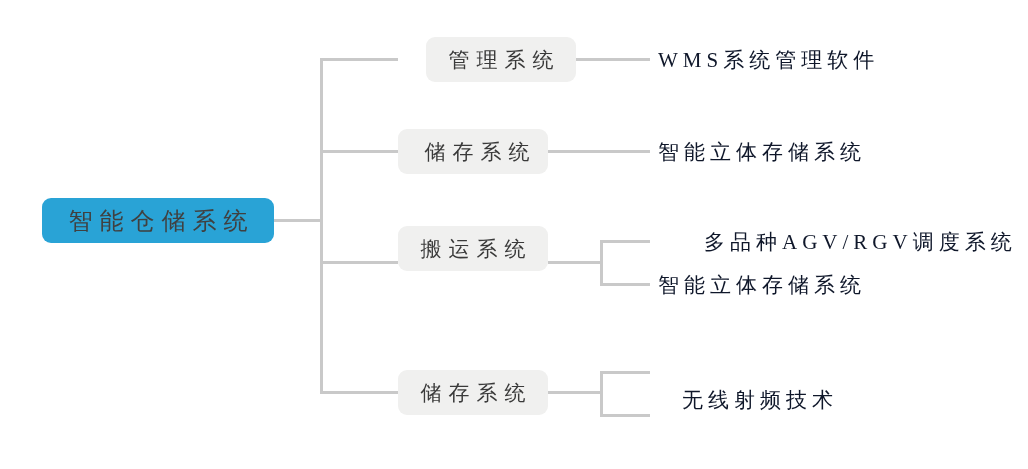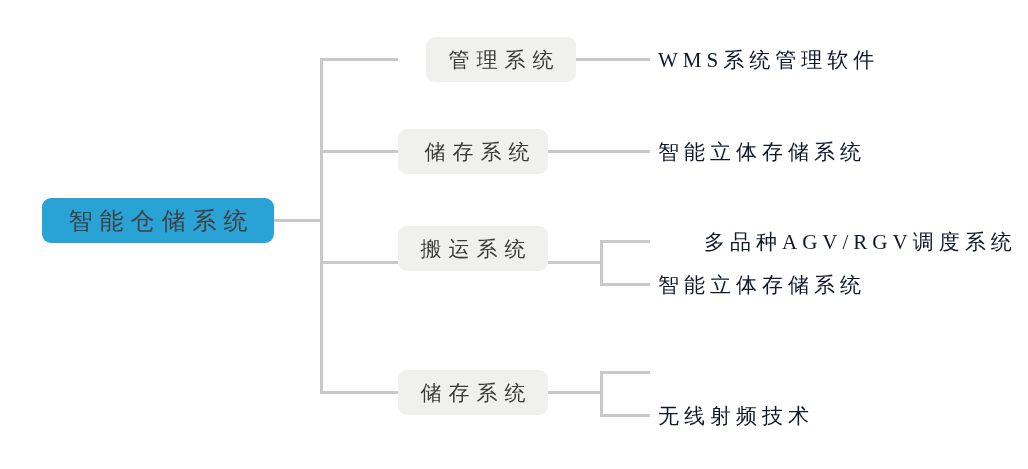--- a/index.html
+++ b/index.html
@@ -94,15 +94,15 @@
 
   <div class="branch-node" style="top:37px;margin-left:28px;">管理系统</div>
   <div class="branch-node" style="top:129px;padding-left:8px;">储存系统</div>
   <div class="branch-node" style="top:226px;">搬运系统</div>
   <div class="branch-node" style="top:370px;">储存系统</div>
 
   <div class="leaf-label" style="top:60px;">WMS系统管理软件</div>
   <div class="leaf-label" style="top:152px;">智能立体存储系统</div>
   <div class="leaf-label" style="top:242px;margin-left:46px;">多品种AGV/RGV调度系统</div>
   <div class="leaf-label" style="top:285px;">智能立体存储系统</div>
-  <div class="leaf-label" style="top:416px;">无线射频技术</div>
+  <div class="leaf-label" style="top:400px;margin-left:24px;">无线射频技术</div>
 
 </div>
 
 </body></html>

